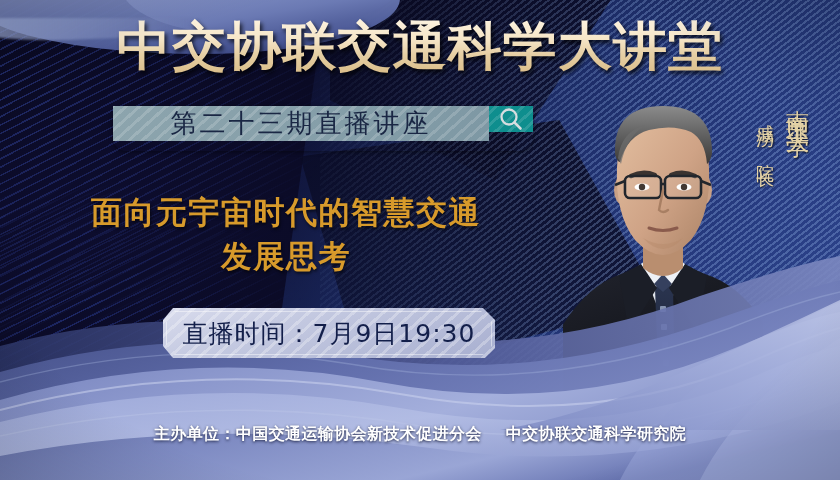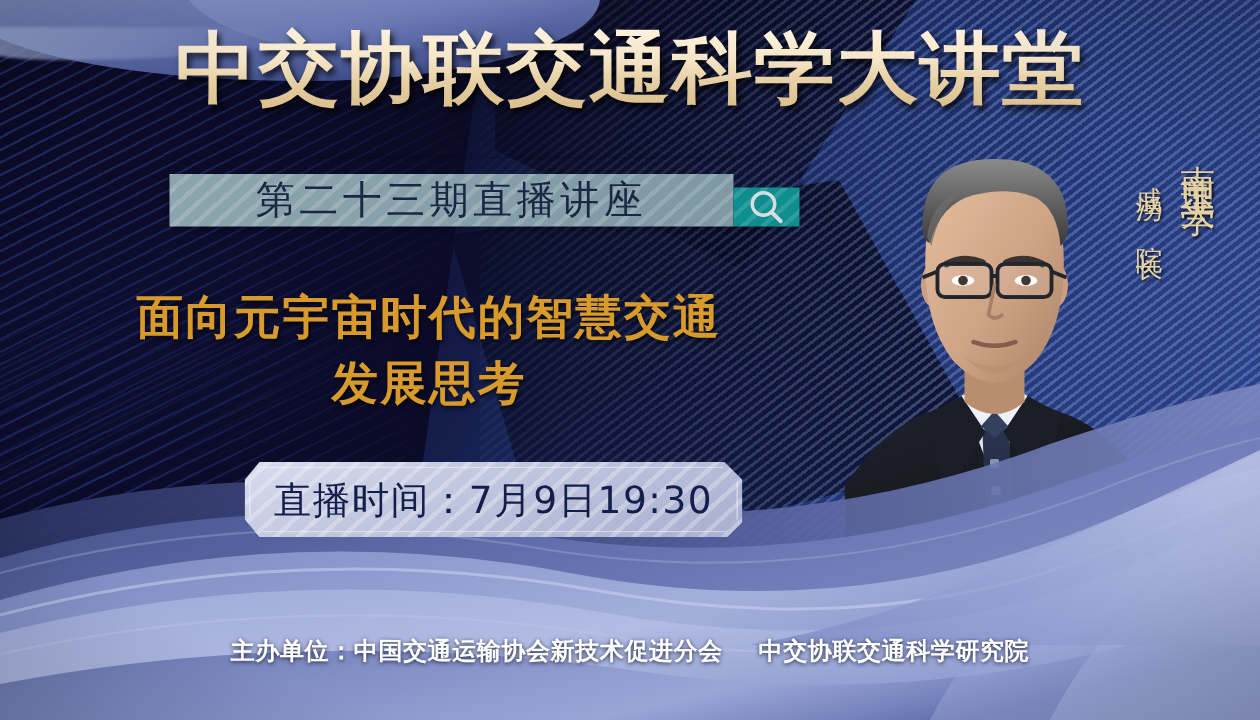--- a/index.html
+++ b/index.html
@@ -156,21 +156,21 @@
   }
 
   
   .subbar {
     position: absolute;
     left: 113px;
     top: 106px;
     width: 420px;
     height: 45px;
     display: flex;
-    align-items: flex-end;
+    align-items: flex-start;
     box-shadow: 0 1px 4px rgba(0,0,0,0.45);
     border-radius: 13px;
   }
   .subbar-text {
     position: relative;
     flex: 1;
     background: linear-gradient(90deg, #8ca4ad 0%, #87a0aa 45%, #7e98a4 100%);
     display: flex;
     align-items: center;
     justify-content: center;

